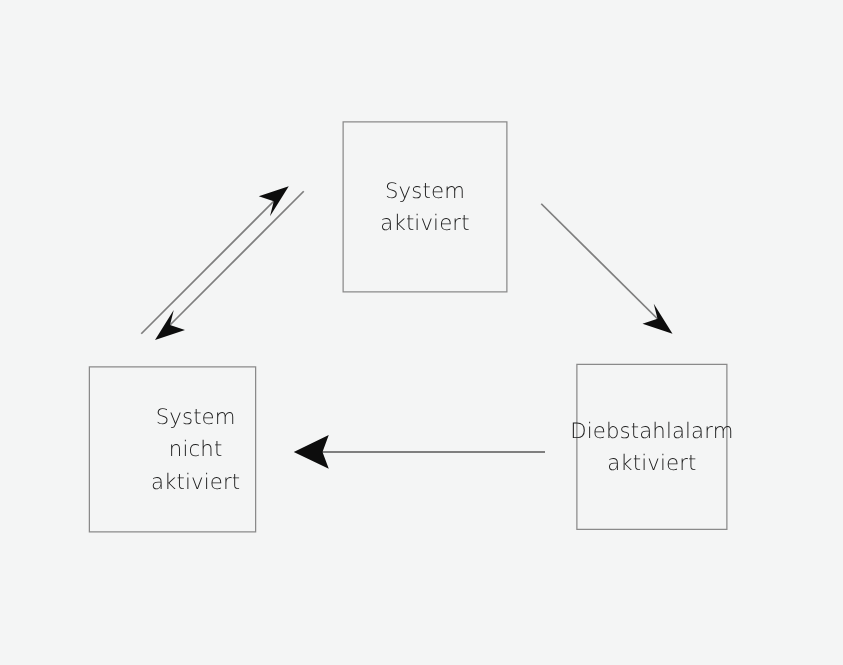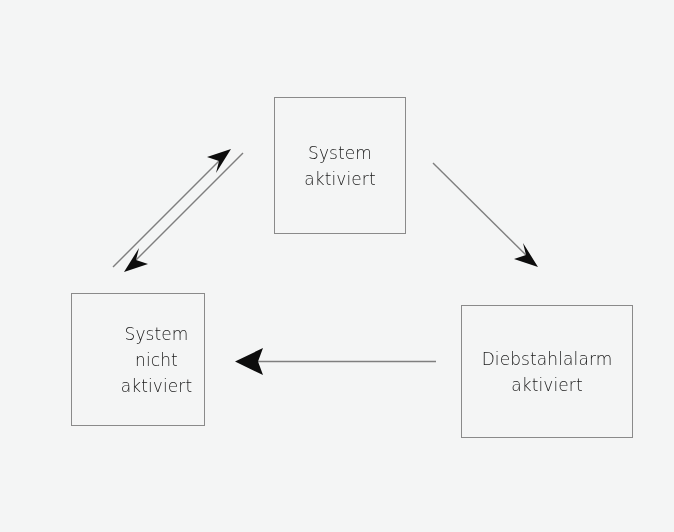--- a/index.html
+++ b/index.html
@@ -53,22 +53,22 @@
   }
   #node-system-nicht-aktiviert {
     left: 71px;
     top: 293px;
     width: 134px;
     height: 133px;
     padding-left: 37px;
   }
   #node-diebstahlalarm-aktiviert {
     left: 461px;
-    top: 305px;
-    width: 172px;
+    top: 291px;
+    width: 121px;
     height: 133px;
   }
 </style>
 </head>
 <body>
 
 <div id="diagram-canvas">
 
   <svg class="edge-layer" width="674" height="532" viewBox="0 0 674 532">
 

